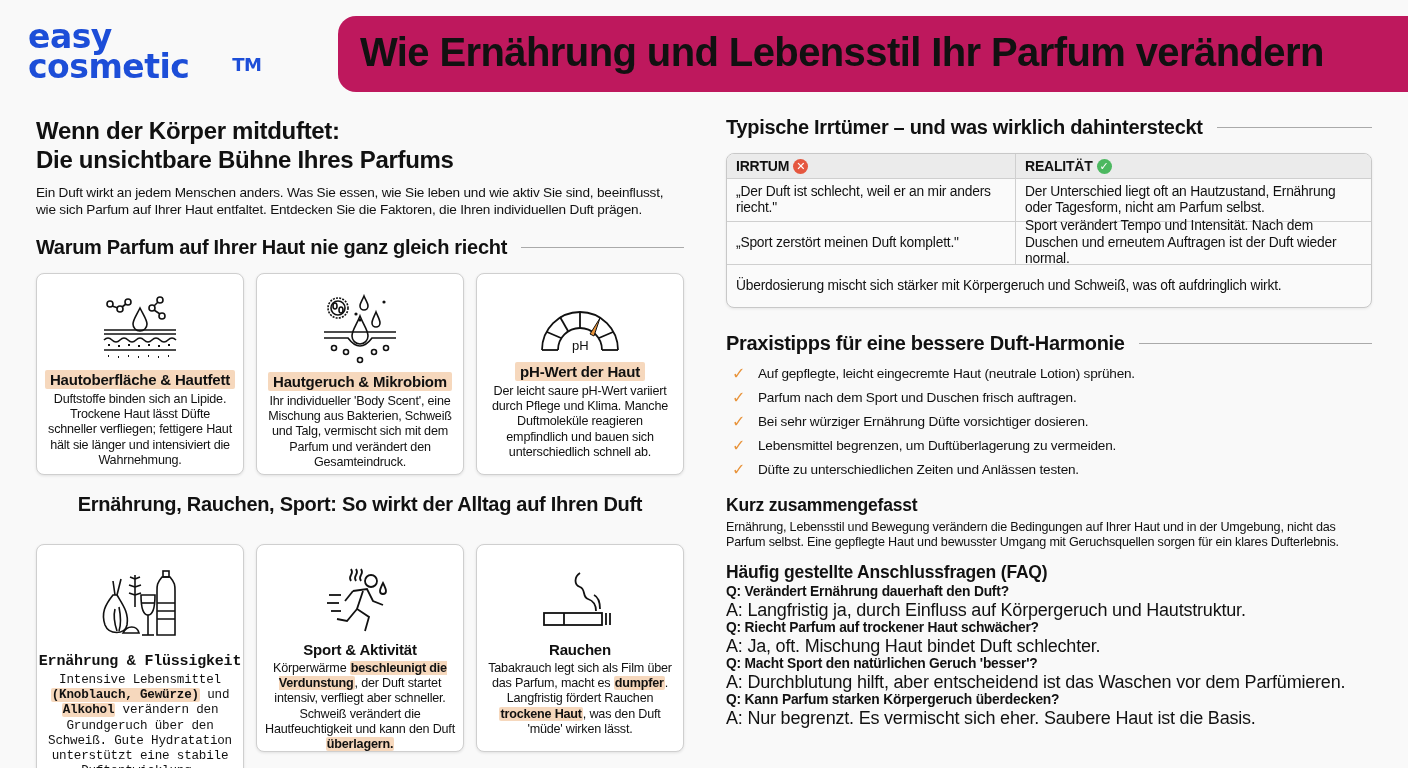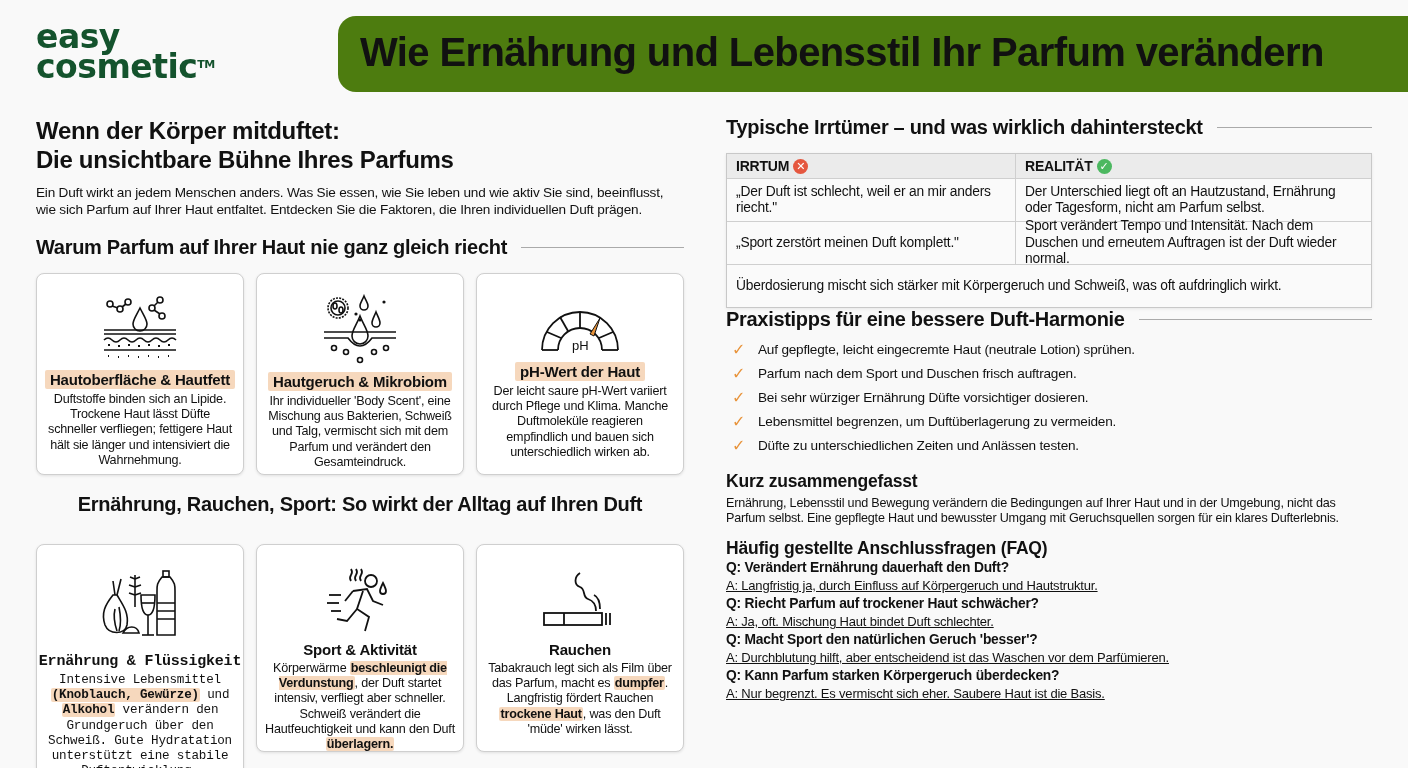--- a/index.html
+++ b/index.html
@@ -4,29 +4,29 @@
 <style>
   * { box-sizing: border-box; margin: 0; padding: 0; }
   html, body { width: 1408px; height: 768px; overflow: hidden; }
   body {
     background: #f9f9f9;
     font-family: "Liberation Sans", "DejaVu Sans", sans-serif;
     color: #111;
     position: relative;
   }
   .logo {
-    position: absolute; left: 36px; top: 22px;
+    position: absolute; left: 28px; top: 22px;
     font-family: "DejaVu Sans", sans-serif;
-    font-weight: bold; color: #14532d;
+    font-weight: bold; color: #1d4ed8;
     font-size: 33px; line-height: 30px; letter-spacing: -0.5px;
   }
-  .logo sup { font-size: 11px; vertical-align: top; position: relative; top: -2px; }
+  .logo sup { font-size: 18px; vertical-align: top; position: relative; top: -2px; margin-left: 43px; }
   .title-bar {
     position: absolute; left: 338px; top: 16px; width: 1070px; height: 76px;
-    background: #4d7c0f; border-radius: 18px 0 0 18px;
+    background: #be185d; border-radius: 18px 0 0 18px;
   }
   .title-bar h1 {
     position: absolute; left: 22px; top: 14px;
     font-size: 40px; font-weight: bold; letter-spacing: -0.6px; white-space: nowrap;
   }
   .left { position: absolute; left: 36px; top: 116px; width: 648px; }
   .hero-title { font-size: 24px; font-weight: bold; line-height: 29px; letter-spacing: -0.3px; }
   .intro { font-size: 13.6px; line-height: 17px; margin-top: 10px; letter-spacing: -0.2px; }
   .sec-head { display: flex; align-items: center; gap: 14px; }
   .sec-head h2 { font-size: 20px; font-weight: bold; white-space: nowrap; letter-spacing: -0.3px; }
@@ -39,42 +39,42 @@
     padding: 20px 8px;
   }
   .card .icon { height: 82px; display: flex; align-items: center; justify-content: center; }
   .card .icon svg { display: block; }
   .card-title { font-size: 15px; font-weight: bold; margin-top: 6px; white-space: nowrap; letter-spacing: -0.2px; }
   .card-title.hl { background: #f6d8bd; padding: 1px 5px; border-radius: 2px; }
   .card-text { font-size: 12.6px; line-height: 15.2px; margin-top: 3px; letter-spacing: -0.2px; }
   .mark { background: #f6d8bd; font-weight: bold; border-radius: 2px; padding: 0 1px; }
   .right { position: absolute; left: 726px; top: 116px; width: 646px; }
   .misconception-table {
-    margin-top: 14px; border: 1px solid #c8c8c8; border-radius: 0; overflow: hidden;
+    margin-top: 14px; border: 1px solid #c8c8c8; border-radius: 8px; overflow: hidden;
     background: #fafafa; box-shadow: 0 1px 3px rgba(0,0,0,0.08);
   }
   .mt-row { display: flex; border-top: 1px solid #cfcfcf; }
   .mt-row:first-child { border-top: none; }
   .mt-cell { padding: 4px 9px; font-size: 13.8px; line-height: 16.5px; letter-spacing: -0.2px; display: flex; align-items: center; }
   .mt-cell.c1 { width: 289px; border-right: 1px solid #cfcfcf; }
   .mt-cell.c2 { flex: 1; }
   .mt-head .mt-cell { background: #ebebeb; font-weight: bold; font-size: 14px; height: 24px; }
   .mt-body .mt-cell { height: 42px; }
   .status-dot {
     display: inline-flex; align-items: center; justify-content: center;
     width: 15px; height: 15px; border-radius: 50%; color: #fff; font-size: 11px;
     margin-left: 4px; font-weight: bold;
   }
   .tips { margin-top: 10px; list-style: none; }
   .tips li { display: flex; align-items: center; font-size: 13.6px; height: 24px; letter-spacing: -0.2px; }
   .tips .check { color: #e8933a; font-size: 16px; width: 32px; padding-left: 6px; font-weight: bold; }
   .h3 { font-size: 17.5px; font-weight: bold; letter-spacing: -0.2px; }
   .summary-text { font-size: 12.6px; line-height: 15px; margin-top: 4px; letter-spacing: -0.2px; }
   .faq-q { font-size: 13.8px; font-weight: bold; line-height: 18px; letter-spacing: -0.2px; }
-  .faq-a { font-size: 13px; line-height: 18px; letter-spacing: -0.2px; text-decoration: underline; }
+  .faq-a { font-size: 18px; line-height: 18px; letter-spacing: -0.2px; }
 </style>
 </head>
 <body>
 
 <div class="logo">
   <div>easy</div>
   <div><span>cosmetic</span><sup>TM</sup></div>
 </div>
 
 <div class="title-bar">
@@ -153,21 +153,21 @@
             <line x1="64" y1="56" x2="80" y2="56"></line>
           <line x1="9" y1="38" x2="23" y2="44"></line>
             <line x1="22" y1="23" x2="30" y2="37"></line>
           <line x1="42" y1="18" x2="42" y2="34"></line>
             <line x1="75" y1="38" x2="61" y2="44"></line>
           <path d="M52 40 L62 24 L56 42 Z" fill="#e8933a" stroke="#111" stroke-width="1"></path>
           <text x="34" y="56" font-size="13" fill="#111" stroke="none" font-family="Liberation Sans, sans-serif">pH</text>
         </svg>
       </div>
       <div class="card-title hl">pH-Wert der Haut</div>
-      <div class="card-text">Der leicht saure pH-Wert variiert durch Pflege und Klima. Manche Duftmoleküle reagieren empfindlich und bauen sich unterschiedlich wirken ab.</div>
+      <div class="card-text">Der leicht saure pH-Wert variiert durch Pflege und Klima. Manche Duftmoleküle reagieren empfindlich und bauen sich unterschiedlich schnell ab.</div>
     </div>
   </div>
 
   <div class="sec-head" style="margin-top:18px;flex-direction:column;">
     <h2>Ernährung, Rauchen, Sport: So wirkt der Alltag auf Ihren Duft</h2>
     <div class="rule"></div>
   </div>
 
   <div class="cards" style="margin-top:14px;">
     <div class="card" style="height:260px;font-family:Liberation Mono, monospace;">
@@ -249,21 +249,21 @@
     </div>
     <div class="mt-row mt-body">
       <div class="mt-cell c1">„Sport zerstört meinen Duft komplett."</div>
       <div class="mt-cell c2">Sport verändert Tempo und Intensität. Nach dem Duschen und erneutem Auftragen ist der Duft wieder normal.</div>
     </div>
     <div class="mt-row mt-body">
       <div class="mt-cell c2">Überdosierung mischt sich stärker mit Körpergeruch und Schweiß, was oft aufdringlich wirkt.</div>
     </div>
   </div>
 
-  <div class="sec-head" style="">
+  <div class="sec-head" style="margin-top:24px;">
     <h2>Praxistipps für eine bessere Duft-Harmonie</h2>
     <div class="rule"></div>
   </div>
   <ul class="tips" style="margin-top:6px;">
     <li>
         <span class="check">✓</span>
         <span>Auf gepflegte, leicht eingecremte Haut (neutrale Lotion) sprühen.</span>
       </li>
     <li>
         <span class="check">✓</span>

